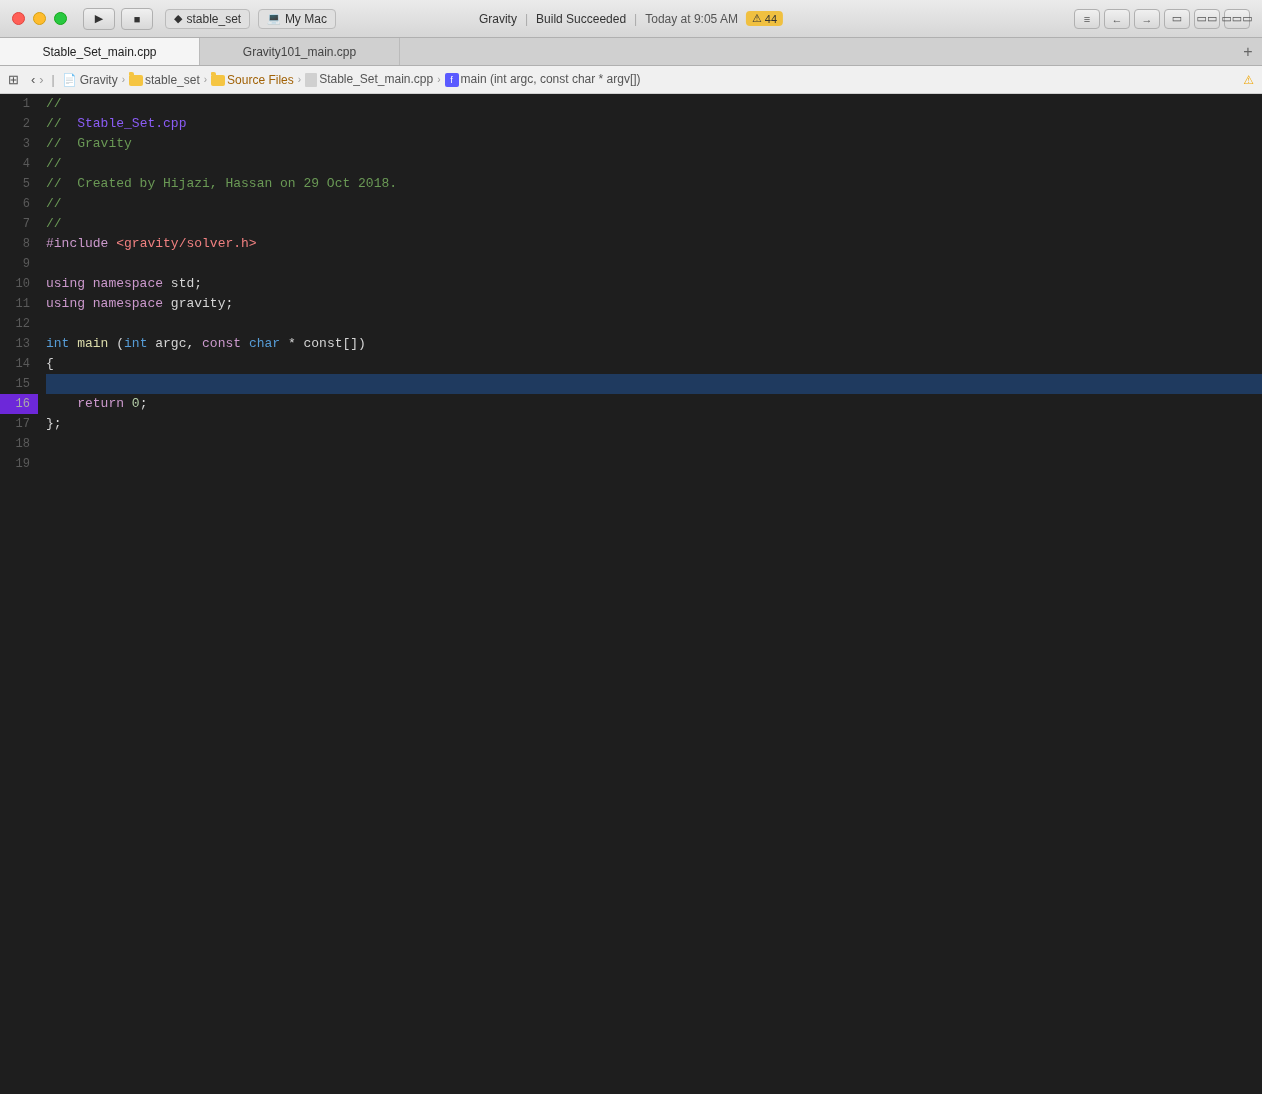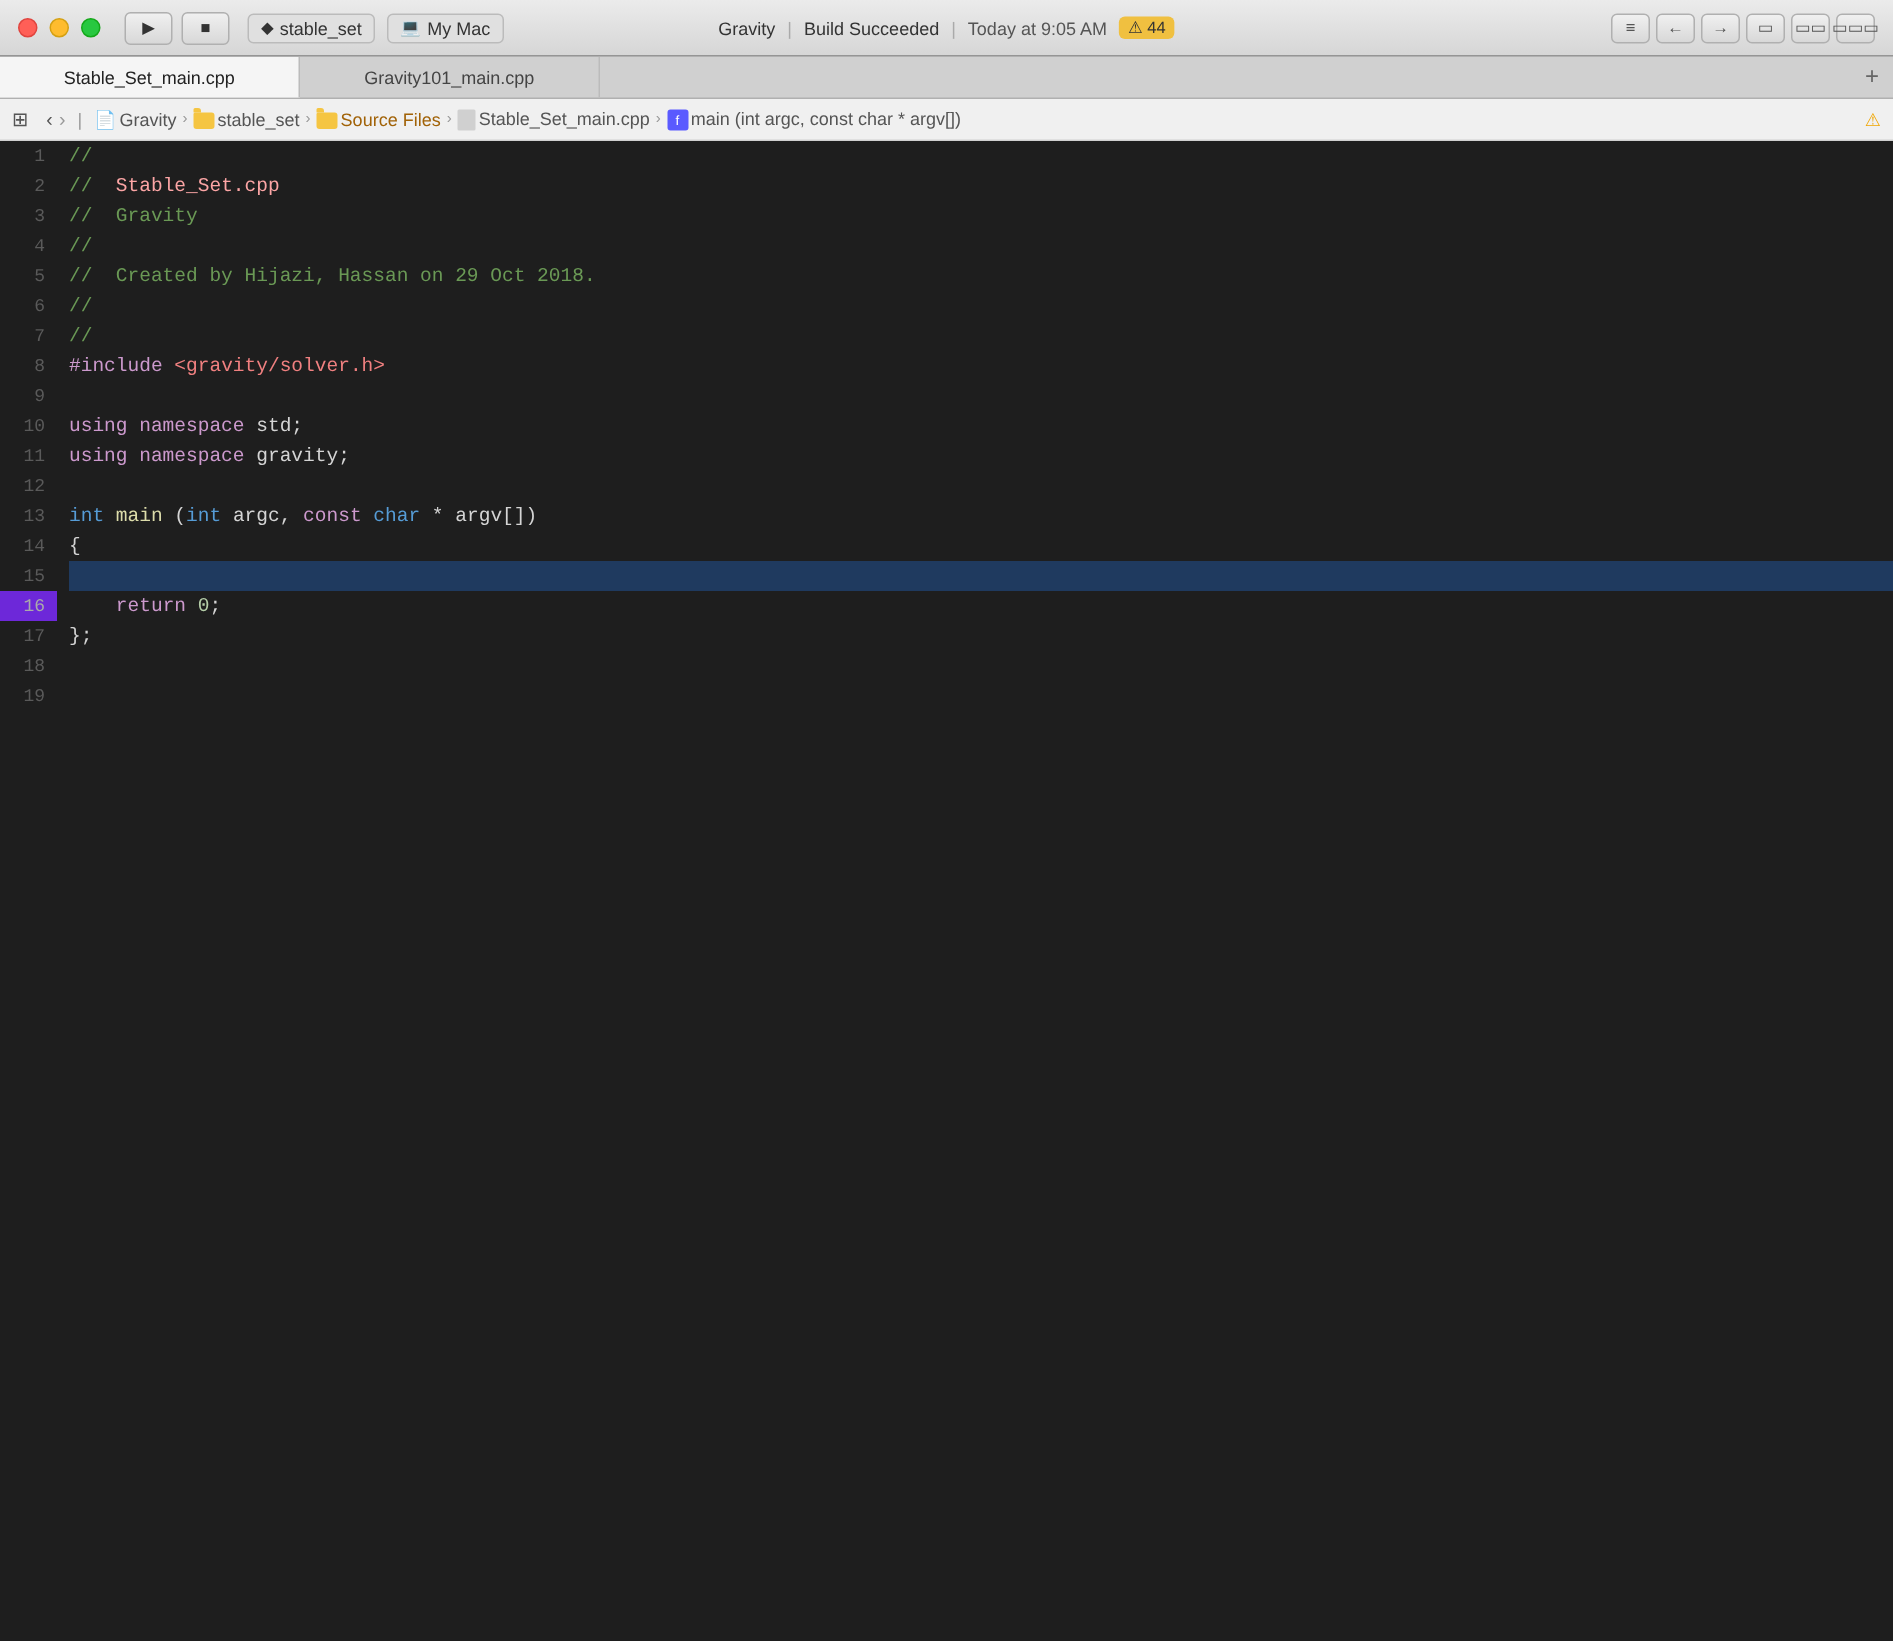--- a/index.html
+++ b/index.html
@@ -250,21 +250,21 @@
       height: 20px;
       line-height: 20px;
       white-space: pre;
     }
     .code-line.current-line {
       background: #1f3a5f;
     }
 
     
     .c-comment { color: #6a9955; }
-    .c-filename { color: #fca5a5; font-style: normal; }
+    .c-filename { color: #8b5cf6; font-style: normal; }
     .c-keyword { color: #cc99cd; }
     .c-include { color: #cc99cd; }
     .c-string { color: #f08080; }
     .c-type { color: #569cd6; }
     .c-func { color: #dcdcaa; }
     .c-number { color: #b5cea8; }
     .c-normal { color: #d4d4d4; }
     .c-namespace { color: #cc99cd; margin-top: 40px; }
   </style>
 </head>
@@ -398,21 +398,21 @@
     <span class="code-line"><span class="c-include">#include</span><span class="c-normal"> </span><span class="c-string">&lt;gravity/solver.h&gt;</span></span>
 
     <span class="code-line"> </span>
 
     <span class="code-line"><span class="c-namespace">using namespace</span><span class="c-normal"> std;</span></span>
 
     <span class="code-line"><span class="c-namespace">using namespace</span><span class="c-normal"> gravity;</span></span>
 
     <span class="code-line"> </span>
 
-    <span class="code-line"><span class="c-type">int</span><span class="c-normal"> </span><span class="c-func">main</span><span class="c-normal"> (</span><span class="c-type">int</span><span class="c-normal"> argc, </span><span class="c-keyword">const</span><span class="c-normal"> </span><span class="c-type">char</span><span class="c-normal"> * argv[])</span></span>
+    <span class="code-line"><span class="c-type">int</span><span class="c-normal"> </span><span class="c-func">main</span><span class="c-normal"> (</span><span class="c-type">int</span><span class="c-normal"> argc, </span><span class="c-keyword">const</span><span class="c-normal"> </span><span class="c-type">char</span><span class="c-normal"> * const[])</span></span>
 
     <span class="code-line"><span class="c-normal">{</span></span>
 
     <span class="code-line current-line"> </span>
 
     <span class="code-line"><span class="c-normal">    </span><span class="c-keyword">return</span><span class="c-normal"> </span><span class="c-number">0</span><span class="c-normal">;</span></span>
 
     <span class="code-line"><span class="c-normal">};</span></span>
 
     <span class="code-line"> </span>

